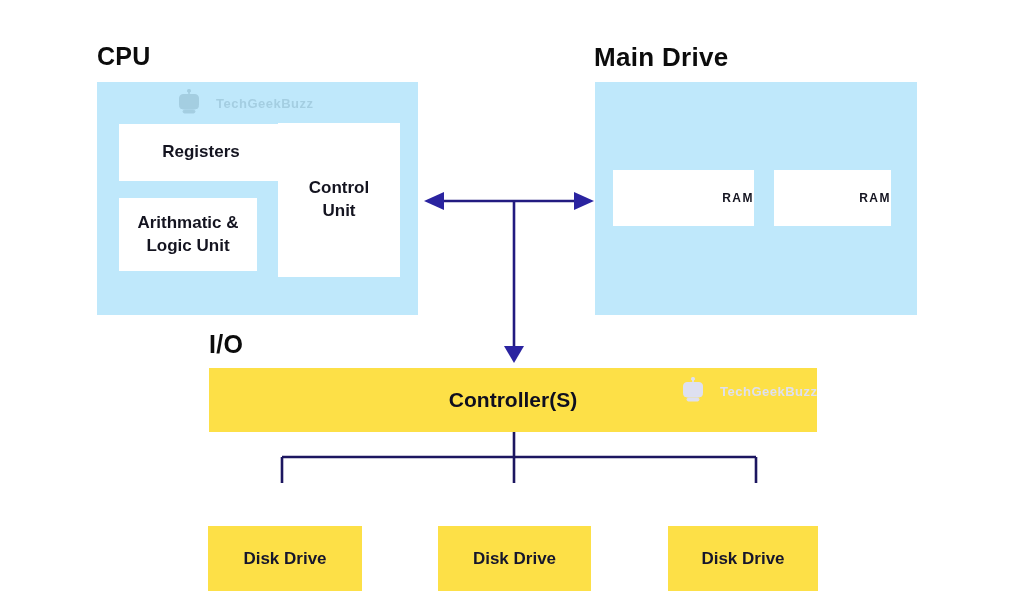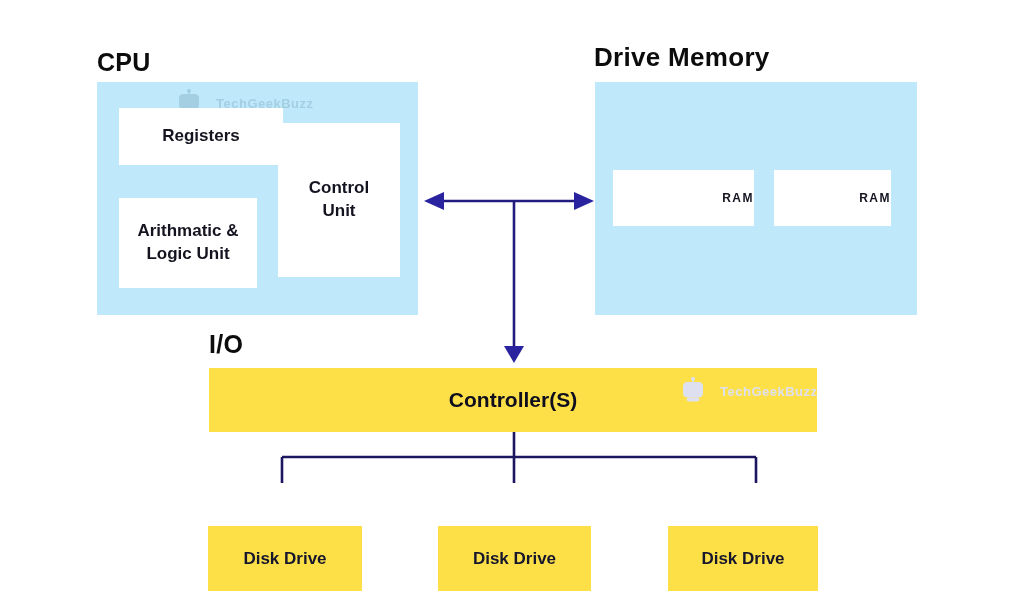--- a/index.html
+++ b/index.html
@@ -62,49 +62,49 @@
   }
   .wm-blue { color: #8fb9cd; opacity: 0.55; }
   .wm-lav  { color: #dde0fa; opacity: 0.95; }
   svg.lines { position: absolute; left: 0; top: 0; pointer-events: none; }
 </style>
 </head>
 <body>
 
 <div id="canvas">
 
-  <div class="abs section-label" style="left:97px; top:48px;">CPU</div>
+  <div class="abs section-label" style="left:97px; top:42px;">CPU</div>
 
   <div class="abs blue-box" style="left:97px; top:82px; width:321px; height:233px;"></div>
 
   <div class="abs watermark wm-blue" style="left:176px; top:89px;">
     <span>
       <svg width="26" height="25" viewBox="0 0 26 25" fill="currentColor" stroke="currentColor">
         <line x1="13" y1="1.5" x2="13" y2="5" stroke-width="1.6"></line>
         <circle cx="13" cy="1.8" r="1.6"></circle>
         <rect x="3.5" y="5.5" width="19" height="14.5" rx="3.5"></rect>
         <rect x="7" y="21" width="12" height="3" rx="1.5"></rect>
       </svg>
     </span>
     <span class="wm-text">TechGeekBuzz</span>
   </div>
 
-  <div class="abs white-box" style="left:119px; top:108px; width:164px; height:57px;">
+  <div class="abs white-box" style="left:119px; top:124px; width:164px; height:57px;">
     <span>Registers</span>
   </div>
 
-  <div class="abs white-box" style="left:119px; top:198px; width:138px; height:90px;">
+  <div class="abs white-box" style="left:119px; top:198px; width:138px; height:73px;">
     <span>Arithmatic &amp; Logic Unit</span>
   </div>
 
   <div class="abs white-box" style="left:278px; top:123px; width:122px; height:154px;">
     <span style="max-width:80px;text-align:center;">Control Unit</span>
   </div>
 
-  <div class="abs section-label" style="left:594px; top:42px; font-size:26px;">Drive Memory</div>
+  <div class="abs section-label" style="left:594px; top:42px; font-size:26px;">Main Drive</div>
 
   <div class="abs blue-box" style="left:595px; top:82px; width:322px; height:233px;"></div>
 
   <div class="abs white-box ram-label" style="left:613px; top:170px; width:141px; height:56px;">
     <span>RAM</span>
   </div>
 
   <div class="abs white-box ram-label" style="left:774px; top:170px; width:117px; height:56px;">
     <span>RAM</span>
   </div>

